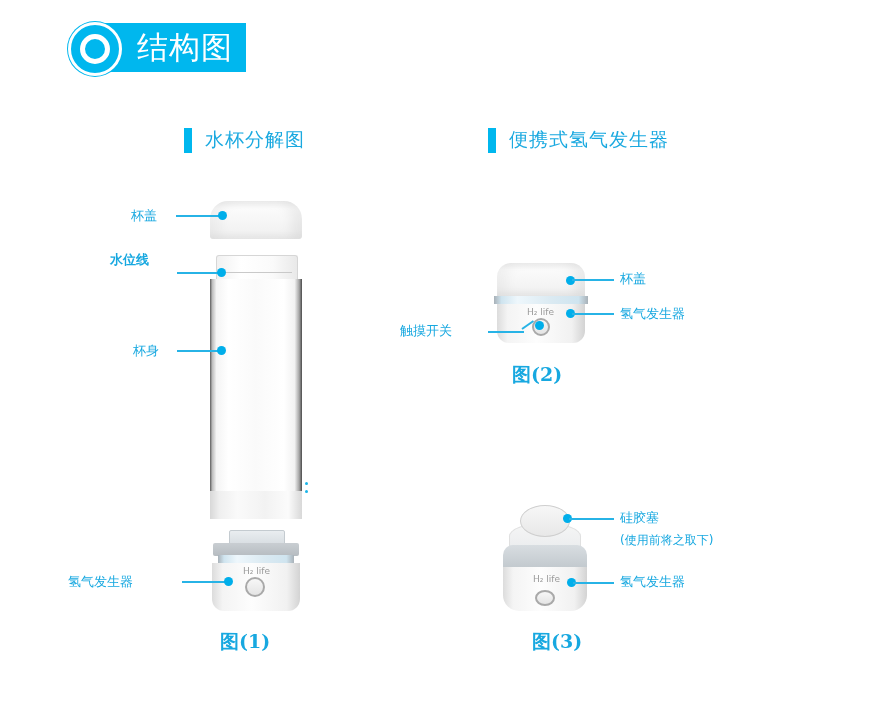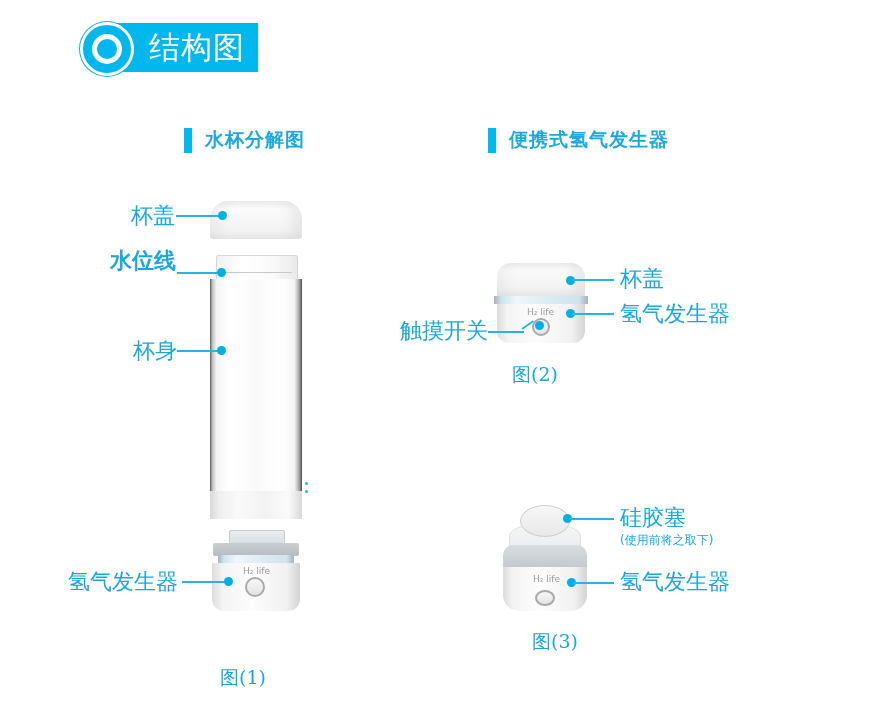--- a/index.html
+++ b/index.html
@@ -1,40 +1,40 @@
 <!DOCTYPE html>
 <html><head>
 <meta charset="utf-8">
 <style>
   html, body { margin:0; padding:0; background:#ffffff; }
   body { width:885px; height:703px; position:relative; overflow:hidden;
          font-family:"DejaVu Serif", "Liberation Serif", serif; color:#1ab4e8; }
   .abs { position:absolute; }
 
   
-  .banner { left:80px; top:23px; width:178px; height:35px; }
+  .banner { left:68px; top:23px; width:178px; height:35px; }
   .banner-bar { position:absolute; left:25px; top:0; width:153px; height:49px; background:#00b7ee; }
   .banner-circle { position:absolute; left:0; top:-1px; width:48px; height:48px; border-radius:50%;
                    background:#00b7ee; border:3px solid #ffffff; box-shadow:0 0 0 1px #00b7ee; }
   .banner-circle::after { content:""; position:absolute; left:9px; top:9px; width:20px; height:20px;
                           border:5px solid #ffffff; border-radius:50%; background:#00b7ee; }
   .banner-title { position:absolute; left:69px; top:4px; font-family:"DejaVu Sans", sans-serif;
                   font-size:31px; color:#ffffff; letter-spacing:1px; line-height:40px; }
 
   
-  .sec { height:26px; display:flex; align-items:center;font-weight:bold; }
+  .sec { height:26px; display:flex; align-items:center; }
   .sec-bar { width:8px; height:25px; background:#00b7ee; margin-right:13px; }
   .sec-text { font-size:19px; color:#1aa9e0; letter-spacing:1px; }
 
   
-  .lbl { font-size:22px; color:#17a8e0; white-space:nowrap; line-height:22px; }
+  .lbl { font-size:13px; color:#17a8e0; white-space:nowrap; line-height:22px; }
   .sub { font-family:"DejaVu Sans", sans-serif; font-size:12px; color:#17a8e0; white-space:nowrap; }
   .line { height:2px; background:#27b3e6; }
   .dot { width:9px; height:9px; border-radius:50%; background:#00aeea; }
-  .cap { font-size:19px; color:#17a8e0; }
+  .cap { font-size:19px; color:#17a8e0;font-weight:bold; }
 
   
   .lid { background:linear-gradient(180deg,#f4f4f4 0%,#fbfbfb 20%,#efefef 100%);
          border-radius:18px 18px 3px 3px; box-shadow:inset -10px 0 12px rgba(0,0,0,0.06), inset 10px 0 12px rgba(0,0,0,0.04); }
   .neck { border:1px solid #d6d6d6; border-bottom:none; background:linear-gradient(90deg,#f1f1f1,#ffffff 30%,#fafafa 70%,#e9e9e9); }
   .body-glass { background:linear-gradient(90deg,#5c5c5c 0%,#bdbdbd 2.5%,#f4f4f4 7%,#ffffff 20%,#fafafa 50%,#ffffff 80%,#f2f2f2 92%,#a4a4a4 97%,#4a4a4a 100%); }
   .body-band { background:linear-gradient(90deg,#d8d8d8 0%,#efefef 10%,#fafafa 30%,#f2f2f2 60%,#fbfbfb 85%,#d8d8d8 100%); }
   .gen-top { background:linear-gradient(180deg,#c9ced2,#b6bcc1); border-radius:2px; }
   .gen-inner { background:linear-gradient(180deg,#e9edf0,#d7dde1); }
   .gen-body { background:linear-gradient(90deg,#dcdcdc 0%,#f4f4f4 12%,#fdfdfd 45%,#f1f1f1 85%,#d3d3d3 100%); border-radius:0 0 12px 12px; }
@@ -89,21 +89,21 @@
   <div class="abs dot" style="left:217px; top:268px;"></div>
 
   <div class="abs lbl" style="left:133px; top:340px;">杯身</div>
   <div class="abs line" style="left:177px; top:350px; width:45px;"></div>
   <div class="abs dot" style="left:217px; top:346px;"></div>
 
   <div class="abs lbl" style="left:68px; top:571px;">氢气发生器</div>
   <div class="abs line" style="left:182px; top:581px; width:46px;"></div>
   <div class="abs dot" style="left:224px; top:577px;"></div>
 
-  <div class="abs cap" style="left:220px; top:629px;margin-top:36px;">图(1)</div>
+  <div class="abs cap" style="left:220px; top:629px;">图(1)</div>
 </div>
 
 <div>
   <div class="abs lid" style="left:497px; top:263px; width:88px; height:33px; border-radius:14px 14px 0 0;"></div>
   <div class="abs ring" style="left:494px; top:296px; width:94px; height:8px;"></div>
   <div class="abs gen-body" style="left:497px; top:304px; width:88px; height:39px;"></div>
   <div class="abs logo" style="left:527px; top:307px;">H₂ life</div>
   <div class="abs btn-circle" style="left:532px; top:318px; width:14px; height:14px;"></div>
 
   <div class="abs dot" style="left:566px; top:276px;"></div>

